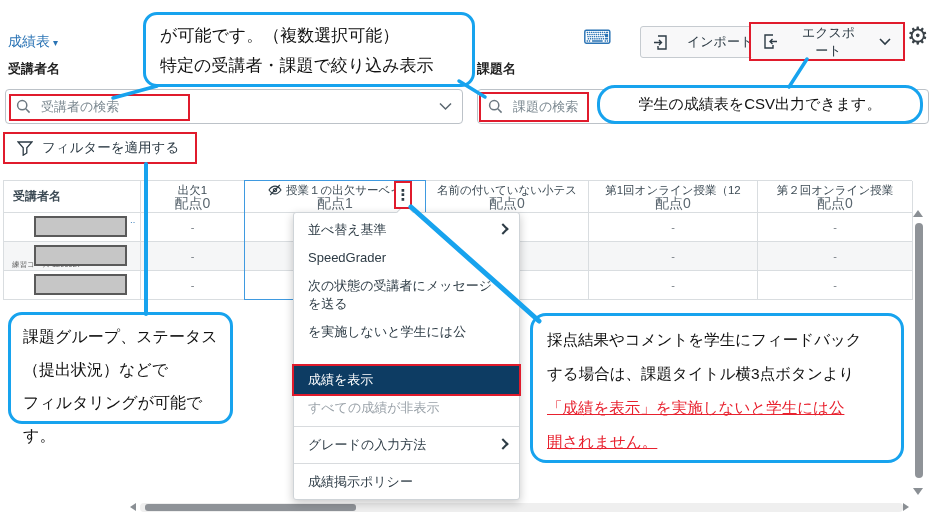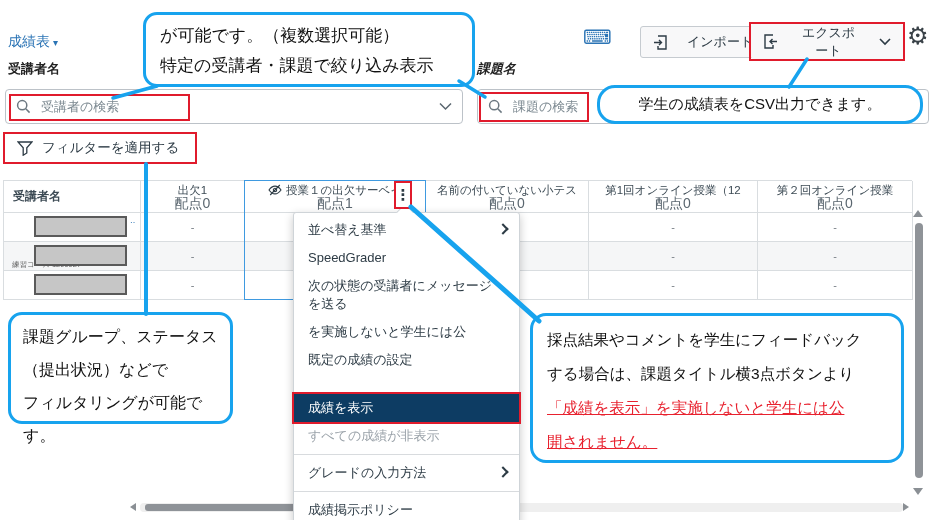--- a/index.html
+++ b/index.html
@@ -21,21 +21,21 @@
   .gear{left:907px;top:24px;color:#3a4248;font-size:24px;line-height:1;cursor:pointer;}
   .btn{display:flex;align-items:center;gap:19px;background:#f8f8f9;border:1px solid #c6cbd0;
        border-radius:3px;font-size:13px;color:var(--ink);padding:0 12px;height:32px;cursor:pointer;justify-content:space-between;}
   .btn-import{left:640px;top:26px;}
   .anno{border:2.5px solid var(--red);z-index:16;pointer-events:none;}
   .anno-export{left:749px;top:22px;width:156px;height:39px;display:flex;align-items:center;justify-content:center;}
   .anno-export .btn{pointer-events:auto;width:100%;height:100%;border:none;background:#f8f8f9;}
 
   
   .flabel{font-size:13px;font-weight:bold;color:#222;}
-  .lbl-student{left:8px;top:60px;} .lbl-assign{left:477px;top:60px;font-style:italic;}
+  .lbl-student{left:8px;top:60px;} .lbl-assign{left:477px;top:60px;}
   .field{display:flex;align-items:center;background:#fff;border:1px solid #bcc2c8;border-radius:4px;
          height:35px;padding:0 10px;gap:8px;}
   .field input{border:none;outline:none;flex:1;font-size:13px;color:var(--ink);min-width:20px;
                font-family:Liberation Sans, sans-serif;background:transparent;}
   .field input::placeholder{color:var(--dim);}
   .field-student{left:5px;top:89px;width:458px;}
   .field-assign{left:477px;top:89px;width:452px;}
   .anno-f1{left:9px;top:94px;width:181px;height:27px;}
   .anno-f2{left:479px;top:92px;width:110px;height:30px;}
 
@@ -267,21 +267,20 @@
 
 <div class="abs anno anno-kebab">
   <span>⋮</span>
 </div>
 
 <div class="abs" id="menu">
     <div class="mi"><span>並べ替え基準</span><span class="chev"></span></div>
     <div class="mi"><span>SpeedGrader</span></div>
     <div class="mi"><span>次の状態の受講者にメッセージを送る</span></div>
     <div class="mi"><span>を実施しないと学生には公</span></div>
-    <div class="mi"><span>既定の成績の設定</span></div>
     <div class="mi selected"><span>成績を表示</span></div>
     <div class="mi disabled"><span>すべての成績が非表示</span></div>
     <div class="mdiv"></div>
     <div class="mi"><span>グレードの入力方法</span><span class="chev"></span></div>
     <div class="mdiv"></div>
     <div class="mi"><span>成績掲示ポリシー</span></div>
   </div>
 <div class="abs notch"></div>
 
 <div class="abs tri tri-up"></div>

